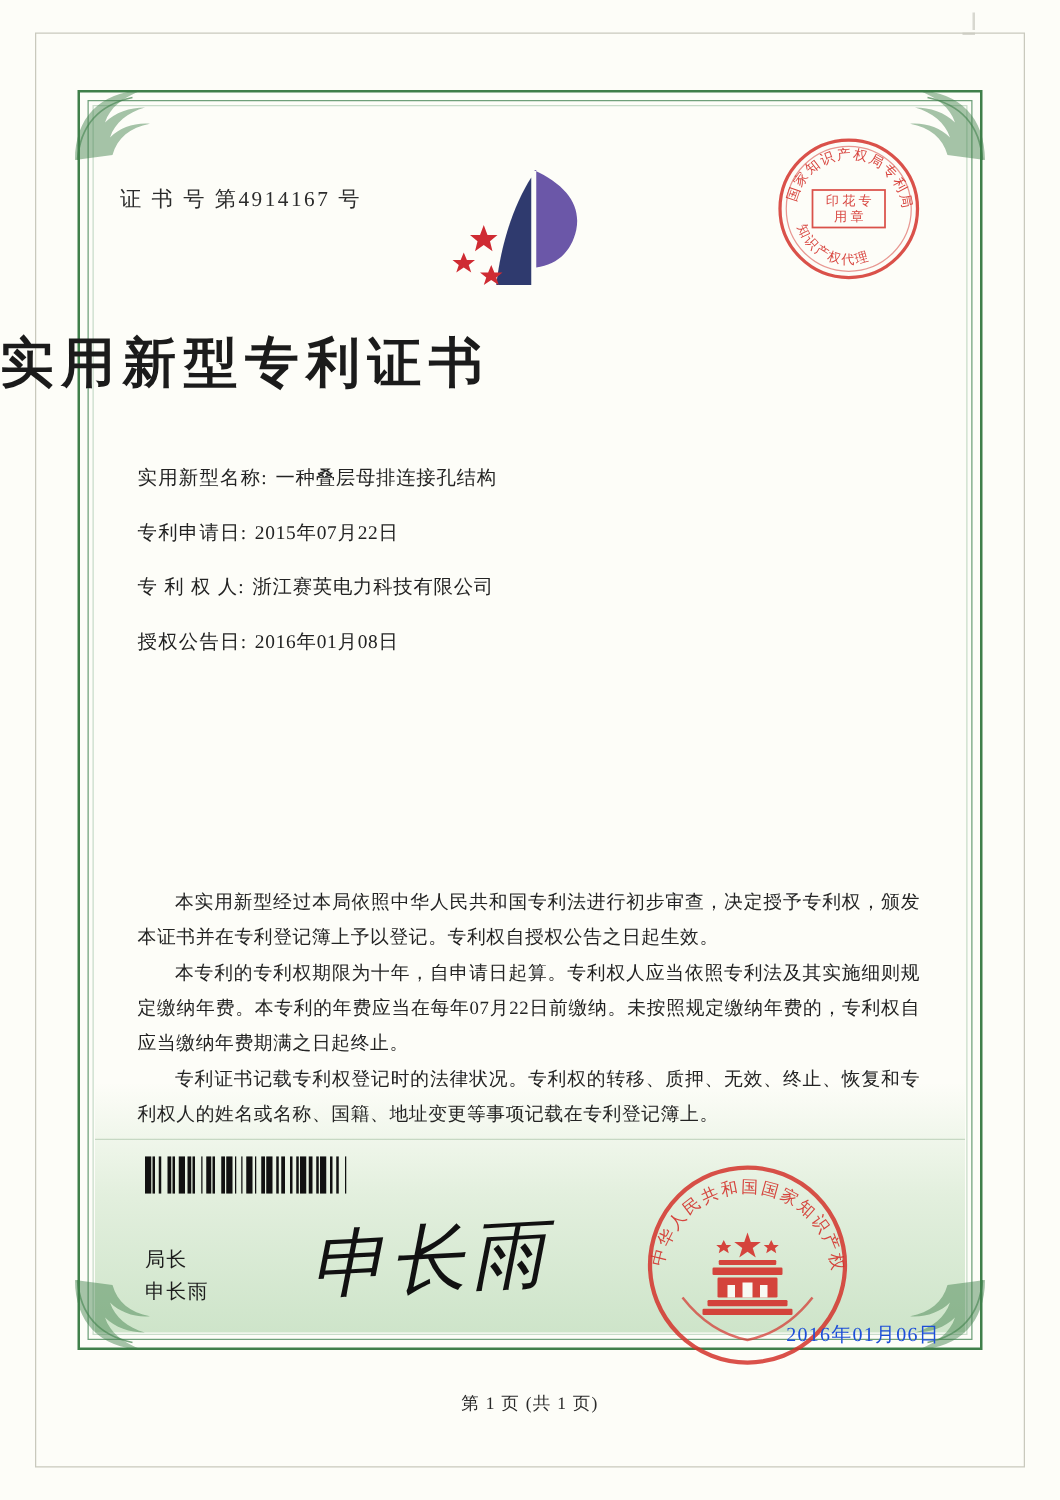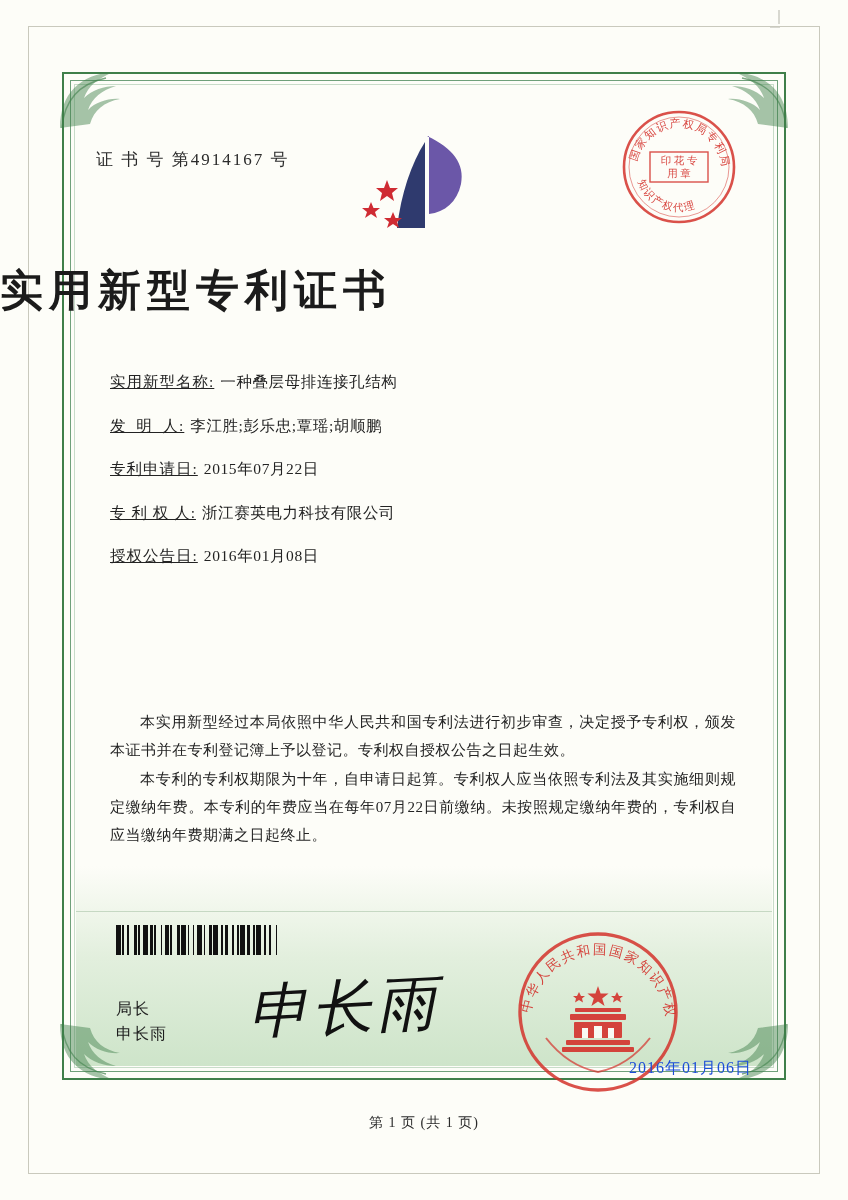--- a/index.html
+++ b/index.html
@@ -122,21 +122,20 @@
   .field {
     display: flex;
     align-items: baseline;
     margin-bottom: 22.5px;
     font-size: 15.5px;
     color: #232323;
   }
   .field-label {
     white-space: pre;
     letter-spacing: 1px;
-    text-decoration: underline;
   }
   .field-value {
     margin-left: 6px;
     letter-spacing: .6px;
   }
 
   
   .paras {
     position: absolute;
     left: 110px;
@@ -305,40 +304,37 @@
   </div>
 
   <div class="title">实用新型专利证书</div>
 
   <div class="fields">
     <div class="field">
       <span class="field-label">实用新型名称:</span>
       <span class="field-value">一种叠层母排连接孔结构</span>
     </div>
     <div class="field">
-      <span class="field-label">发  明  人:</span>
-      <span class="field-value">李江胜;彭乐忠;覃瑶;胡顺鹏</span>
-    </div>
-    <div class="field">
       <span class="field-label">专利申请日:</span>
       <span class="field-value">2015年07月22日</span>
     </div>
     <div class="field">
       <span class="field-label">专 利 权 人:</span>
       <span class="field-value">浙江赛英电力科技有限公司</span>
     </div>
     <div class="field">
       <span class="field-label">授权公告日:</span>
       <span class="field-value">2016年01月08日</span>
     </div>
   </div>
 
   <div class="paras">
     <p>本实用新型经过本局依照中华人民共和国专利法进行初步审查，决定授予专利权，颁发本证书并在专利登记簿上予以登记。专利权自授权公告之日起生效。</p>
     <p>本专利的专利权期限为十年，自申请日起算。专利权人应当依照专利法及其实施细则规定缴纳年费。本专利的年费应当在每年07月22日前缴纳。未按照规定缴纳年费的，专利权自应当缴纳年费期满之日起终止。</p>
+    <p>专利证书记载专利权登记时的法律状况。专利权的转移、质押、无效、终止、恢复和专利权人的姓名或名称、国籍、地址变更等事项记载在专利登记簿上。</p>
   </div>
 
   <div class="barcode" id="barcode">
       <i style="width:4.800000000000001px"></i>
       <i style="width:1.6px;background:transparent"></i>
       <i style="width:1.6px"></i>
       <i style="width:3.2px;background:transparent"></i>
       <i style="width:1.6px"></i>
       <i style="width:4.800000000000001px;background:transparent"></i>
       <i style="width:3.2px"></i>

